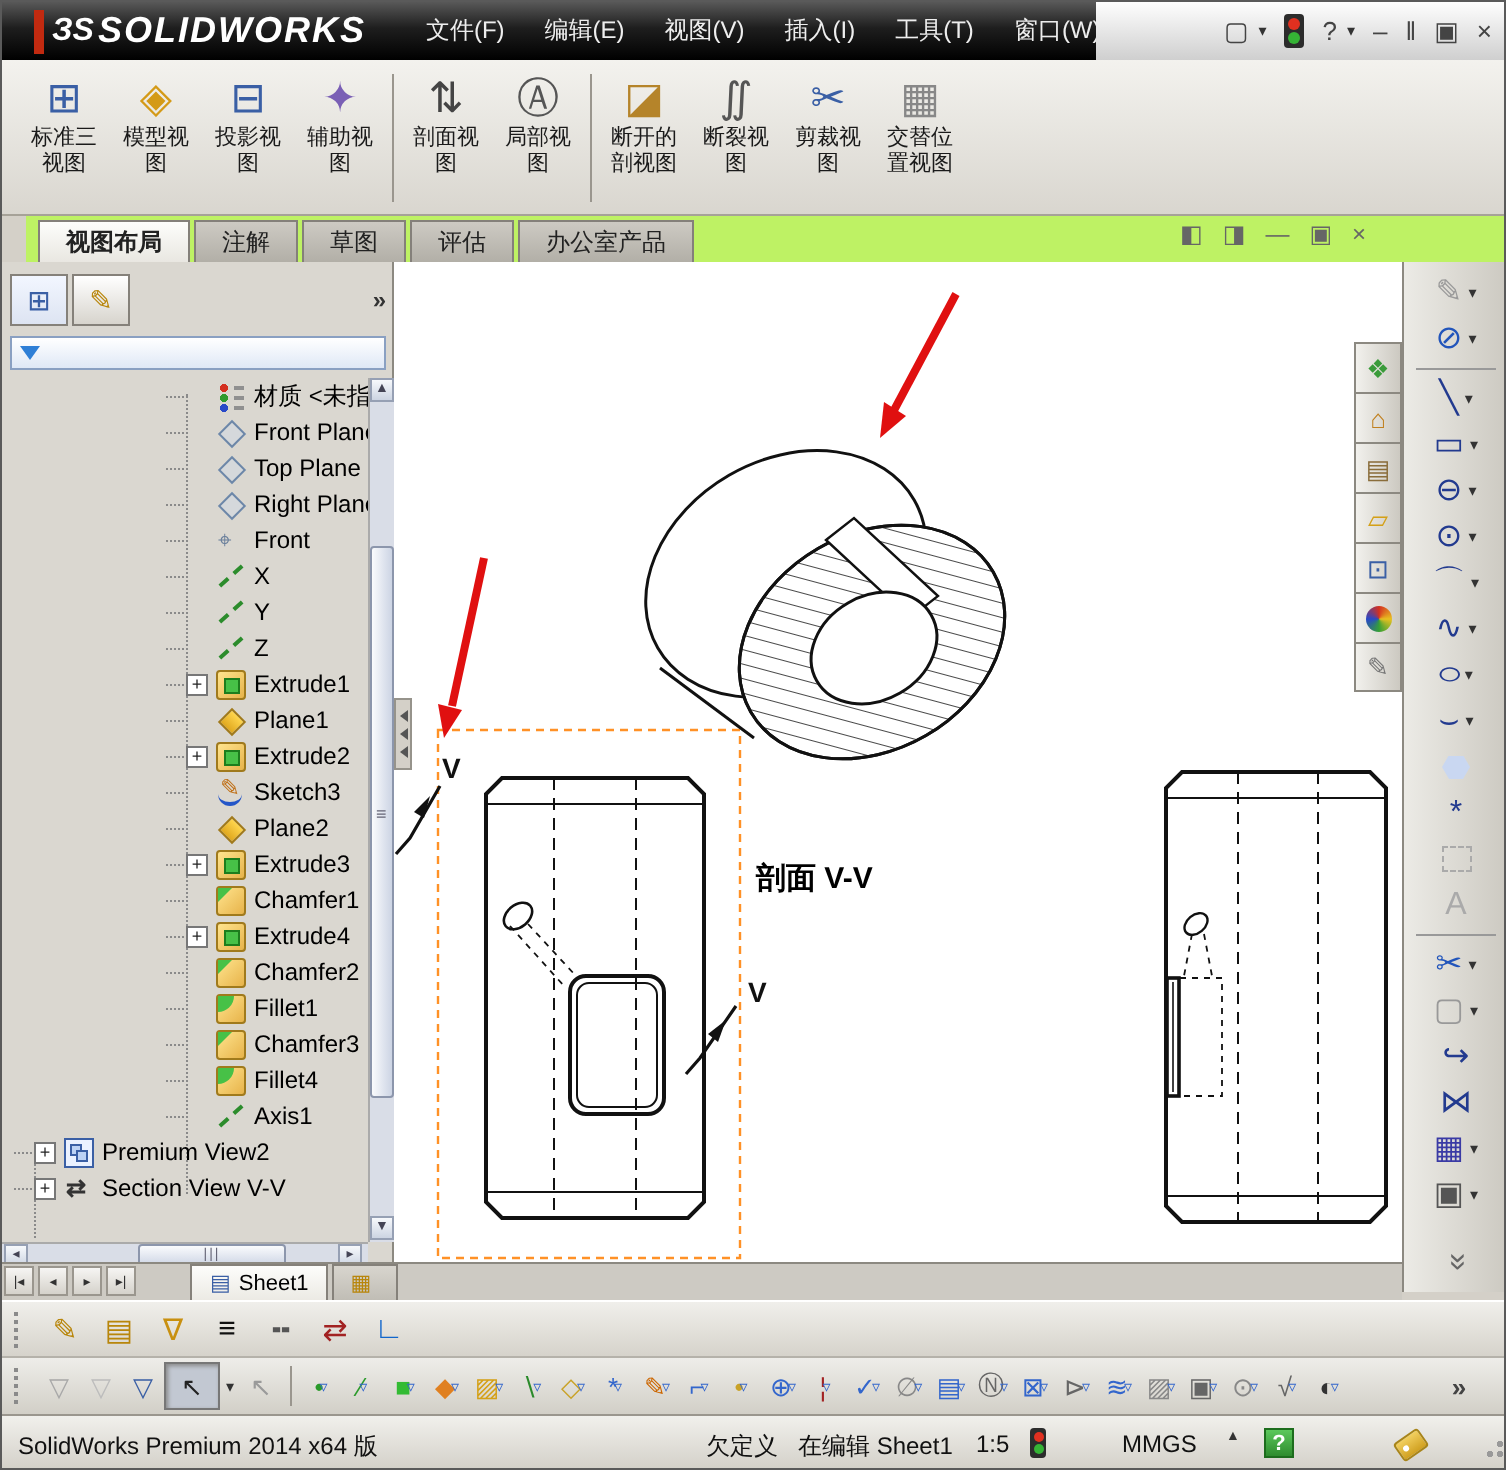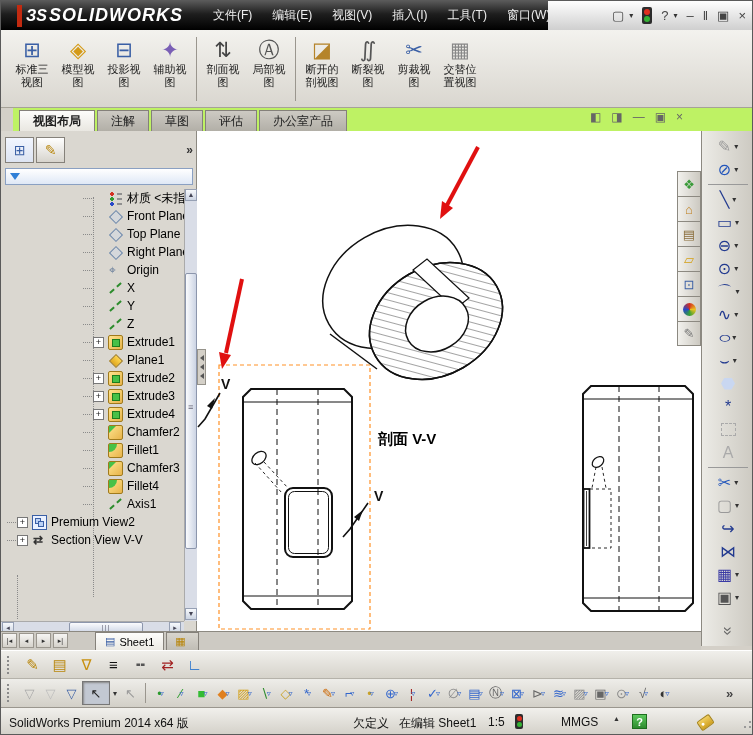--- a/index.html
+++ b/index.html
@@ -286,21 +286,21 @@
         <div class="trow lvl2">
           <span class="stub"></span>
           <span class="expand hid"></span>
           <span class="ticon ti-refplane"></span>
           <span class="tlabel">Right Plane</span>
         </div>
         <div class="trow lvl2">
           <span class="stub"></span>
           <span class="expand hid"></span>
           <span class="ticon ti-origin"></span>
-          <span class="tlabel">Origin</span>
+          <span class="tlabel">Front</span>
         </div>
         <div class="trow lvl2">
           <span class="stub"></span>
           <span class="expand hid"></span>
           <span class="ticon ti-axis"></span>
           <span class="tlabel">X</span>
         </div>
         <div class="trow lvl2">
           <span class="stub"></span>
           <span class="expand hid"></span>
@@ -326,23 +326,41 @@
           <span class="tlabel">Plane1</span>
         </div>
         <div class="trow lvl2">
           <span class="stub"></span>
           <span class="expand">+</span>
           <span class="ticon ti-extrude"></span>
           <span class="tlabel">Extrude2</span>
         </div>
         <div class="trow lvl2">
           <span class="stub"></span>
+          <span class="expand hid"></span>
+          <span class="ticon ti-sketch"></span>
+          <span class="tlabel">Sketch3</span>
+        </div>
+        <div class="trow lvl2">
+          <span class="stub"></span>
+          <span class="expand hid"></span>
+          <span class="ticon ti-plane"></span>
+          <span class="tlabel">Plane2</span>
+        </div>
+        <div class="trow lvl2">
+          <span class="stub"></span>
           <span class="expand">+</span>
           <span class="ticon ti-extrude"></span>
           <span class="tlabel">Extrude3</span>
+        </div>
+        <div class="trow lvl2">
+          <span class="stub"></span>
+          <span class="expand hid"></span>
+          <span class="ticon ti-chamfer"></span>
+          <span class="tlabel">Chamfer1</span>
         </div>
         <div class="trow lvl2">
           <span class="stub"></span>
           <span class="expand">+</span>
           <span class="ticon ti-extrude"></span>
           <span class="tlabel">Extrude4</span>
         </div>
         <div class="trow lvl2">
           <span class="stub"></span>
           <span class="expand hid"></span>

